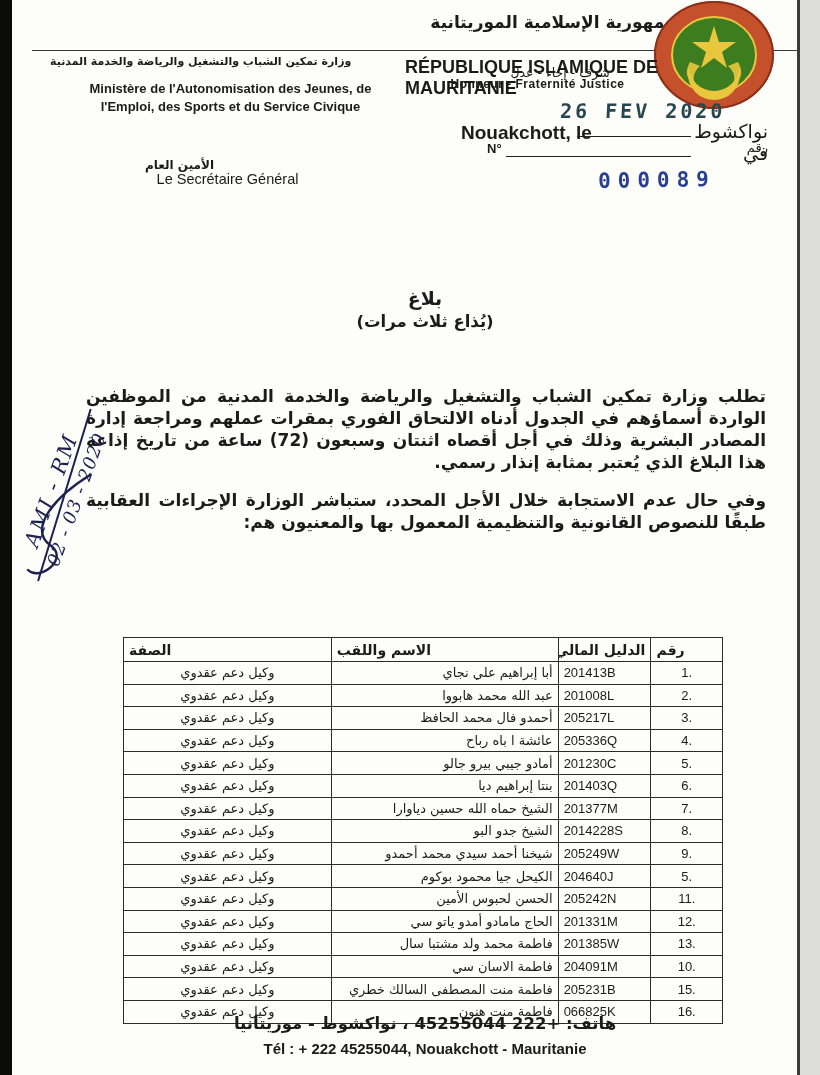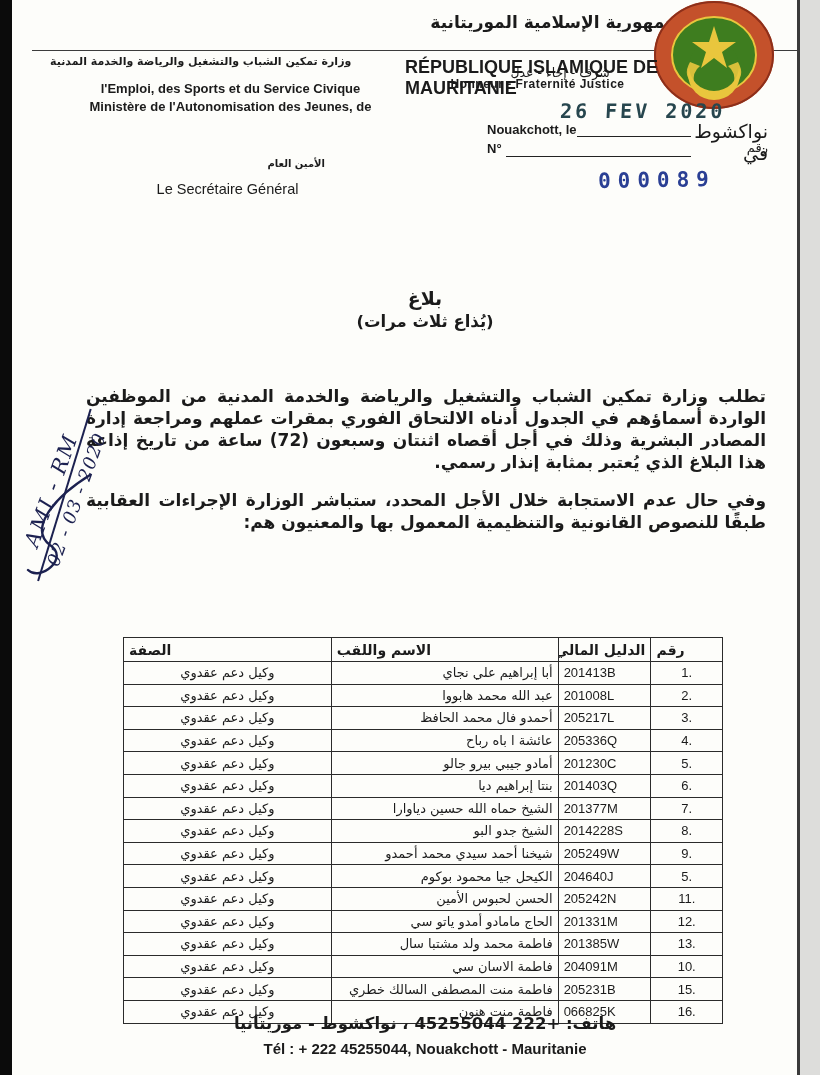--- a/index.html
+++ b/index.html
@@ -17,28 +17,28 @@
   
   .republic-ar{left:380px;top:12px;width:360px;text-align:center;font-size:17px;font-weight:bold;direction:rtl;}
   .motto-ar{left:380px;top:36px;width:360px;text-align:center;font-size:12.5px;direction:rtl;margin-top:29px;}
   .header-rule{left:32px;top:50px;width:765px;height:0;border-top:1.6px solid #3c3c3c;}
   .seal{left:652px;top:0px;width:124px;height:112px;}
   .republic-fr{left:405px;top:57px;width:265px;text-align:left;font-size:18px;font-weight:bold;font-family:"Liberation Sans",sans-serif;}
   .motto-fr{left:405px;top:77px;width:265px;text-align:center;font-size:12px;font-weight:bold;font-family:"Liberation Sans",sans-serif;letter-spacing:.5px;}
   .ministry-ar{left:50px;top:55px;width:360px;text-align:left;font-size:11px;font-weight:bold;direction:rtl;}
   .ministry-fr{left:38px;top:80px;width:385px;text-align:center;font-size:13px;font-weight:bold;font-family:"Liberation Sans",sans-serif;line-height:18px;}
   .date-stamp{left:560px;top:99px;font-family:"DejaVu Sans Mono","Liberation Mono",monospace;font-weight:bold;font-size:20px;letter-spacing:3px;transform:skewX(-3deg);}
-  .dateline1-fr{left:487px;top:122px;font-size:13px;font-weight:bold;font-family:"Liberation Sans",sans-serif;}
+  .dateline1-fr{left:461px;top:122px;font-size:19px;font-weight:bold;font-family:"Liberation Sans",sans-serif;}
   .dateline1-rule{left:577px;top:136px;width:114px;border-top:1.4px solid #222;}
   .dateline1-ar{left:693px;top:120px;width:75px;font-size:19px;direction:rtl;text-align:right;}
   .dateline2-fr{left:487px;top:141px;font-size:13px;font-weight:bold;font-family:"Liberation Sans",sans-serif;}
   .dateline2-rule{left:506px;top:156px;width:185px;border-top:1.4px solid #222;}
   .dateline2-ar{left:740px;top:140px;width:28px;font-size:13px;direction:rtl;text-align:right;}
-  .office-ar{left:130px;top:158px;width:195px;text-align:right;font-size:10px;font-weight:bold;direction:rtl;}
-  .office-fr{left:130px;top:181px;width:195px;text-align:center;font-size:14.5px;font-family:"Liberation Sans",sans-serif;}
+  .office-ar{left:145px;top:158px;width:195px;text-align:left;font-size:12px;font-weight:bold;direction:rtl;}
+  .office-fr{left:130px;top:171px;width:195px;text-align:center;font-size:14.5px;font-family:"Liberation Sans",sans-serif;}
   .number-stamp{left:598px;top:168px;font-family:"DejaVu Sans Mono","Liberation Mono",monospace;font-weight:bold;font-size:21px;letter-spacing:7px;transform:rotate(-1deg);}
 
   
   .title-main{left:0;top:287px;width:850px;text-align:center;font-size:19px;font-weight:bold;direction:rtl;}
   .title-sub{left:0;top:312px;width:850px;text-align:center;font-size:16.5px;font-weight:bold;direction:rtl;}
 
   
   .para{left:86px;width:680px;direction:rtl;text-align:justify;font-size:17px;font-weight:600;line-height:22px;}
   .para1{top:385px;}
   .para2{top:489px;}
@@ -92,22 +92,22 @@
     <path d="M38,62 q-8,14 4,22 q-2,-12 6,-18 z" fill="#e9c63d" opacity="0.9"></path>
     <path d="M86,62 q8,14 -4,22 q2,-12 -6,-18 z" fill="#e9c63d" opacity="0.9"></path>
   </svg>
 </div>
 
 <div class="abs republic-fr">RÉPUBLIQUE ISLAMIQUE DE MAURITANIE</div>
 <div class="abs motto-fr">Honneur - Fraternité  Justice</div>
 
 <div class="abs ministry-ar">وزارة تمكين الشباب والتشغيل والرياضة والخدمة المدنية</div>
 <div class="abs ministry-fr">
+  <div>Ministère de l'Autonomisation des Jeunes, de</div>
   <div>l'Emploi, des Sports et du Service Civique</div>
-  <div>Ministère de l'Autonomisation des Jeunes, de</div>
 </div>
 
 <div class="abs date-stamp" style="color: rgb(39, 70, 78);">26 FEV 2020</div>
 
 <div class="abs dateline1-fr">Nouakchott, le</div>
 <div class="abs dateline1-rule"></div>
 <div class="abs dateline1-ar">نواكشوط في</div>
 
 <div class="abs dateline2-fr">N°</div>
 <div class="abs dateline2-rule"></div>

